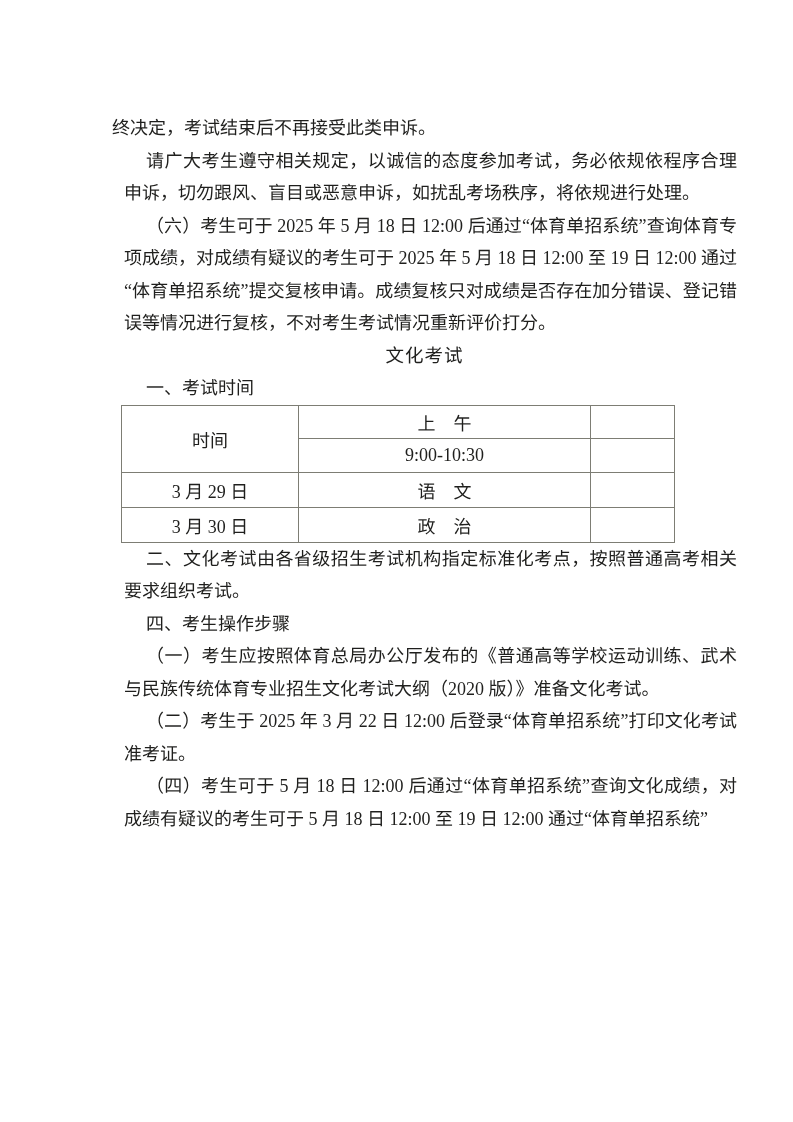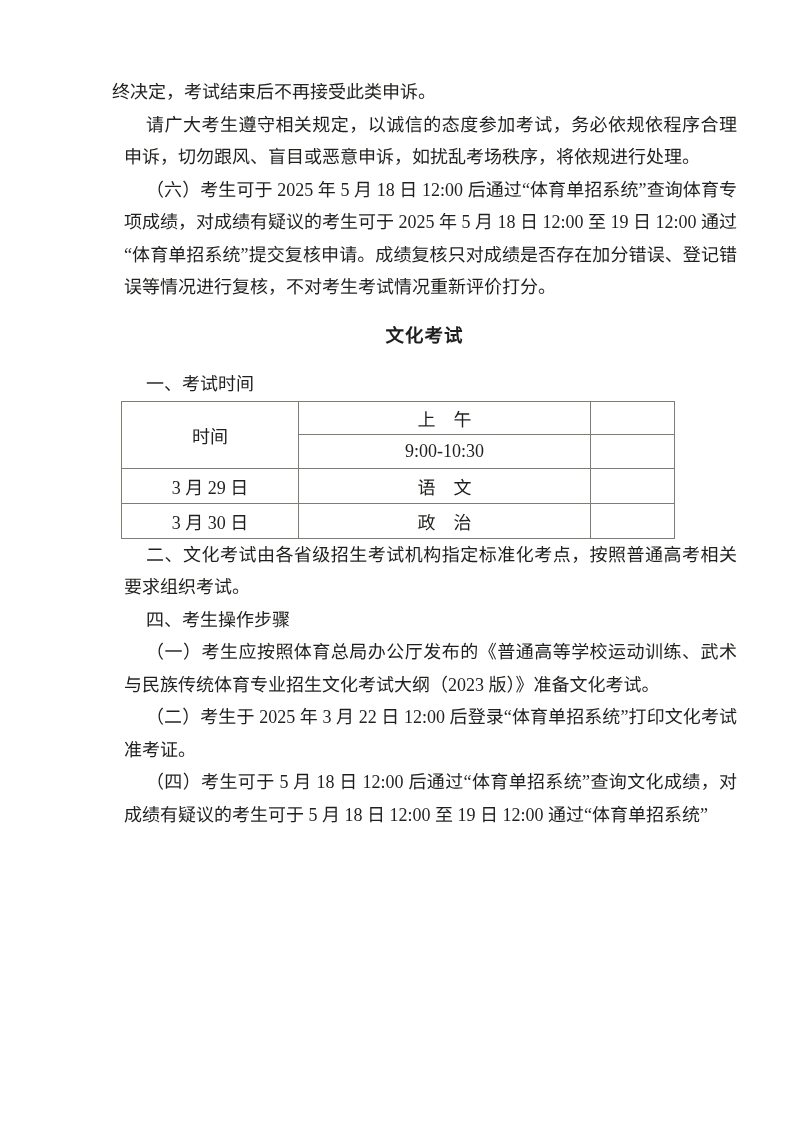--- a/index.html
+++ b/index.html
@@ -5,42 +5,42 @@
   html, body {
     margin: 0;
     padding: 0;
     background: #ffffff;
   }
   .page {
     position: relative;
     width: 793px;
     height: 1122px;
     box-sizing: border-box;
-    padding: 76px 56px 0 112px;
+    padding: 112px 56px 0 112px;
     background: #ffffff;
     overflow: hidden;
     font-family: "Liberation Serif", "DejaVu Serif", serif;
     color: #1f1f1d;
   }
   .para {
     margin: 0;
     font-size: 18px;
     line-height: 32.5px;
     text-align: justify;
     letter-spacing: 0;
   }
   .para.indent {
     text-indent: 22px;
     margin-left: 12px;
   }
   .doc-heading {
-    margin: 16px;
+    margin: 0;
     font-size: 18.5px;
     line-height: 32.5px;
-    font-weight: 700;
+    font-weight: 400;
     text-align: center;
     letter-spacing: 1px;
   }
   table.schedule {
     border-collapse: collapse;
     table-layout: fixed;
     margin-left: 9px;
     width: 553px;
   }
   table.schedule td {
@@ -95,17 +95,17 @@
       <tr class="row-h3">
         <td>3 月 30 日</td>
         <td>政　治</td>
         <td></td>
       </tr>
     </tbody>
   </table>
 
   <p class="para indent">二、文化考试由各省级招生考试机构指定标准化考点，按照普通高考相关要求组织考试。</p>
   <p class="para indent">四、考生操作步骤</p>
-  <p class="para indent">（一）考生应按照体育总局办公厅发布的《普通高等学校运动训练、武术与民族传统体育专业招生文化考试大纲（2023 版）》准备文化考试。</p>
+  <p class="para indent">（一）考生应按照体育总局办公厅发布的《普通高等学校运动训练、武术与民族传统体育专业招生文化考试大纲（2020 版）》准备文化考试。</p>
   <p class="para indent">（二）考生于 2025 年 3 月 22 日 12:00 后登录“体育单招系统”打印文化考试准考证。</p>
   <p class="para indent">（四）考生可于 5 月 18 日 12:00 后通过“体育单招系统”查询文化成绩，对成绩有疑议的考生可于 5 月 18 日 12:00 至 19 日 12:00 通过“体育单招系统”</p>
 
 </div>
 
 </body></html>

